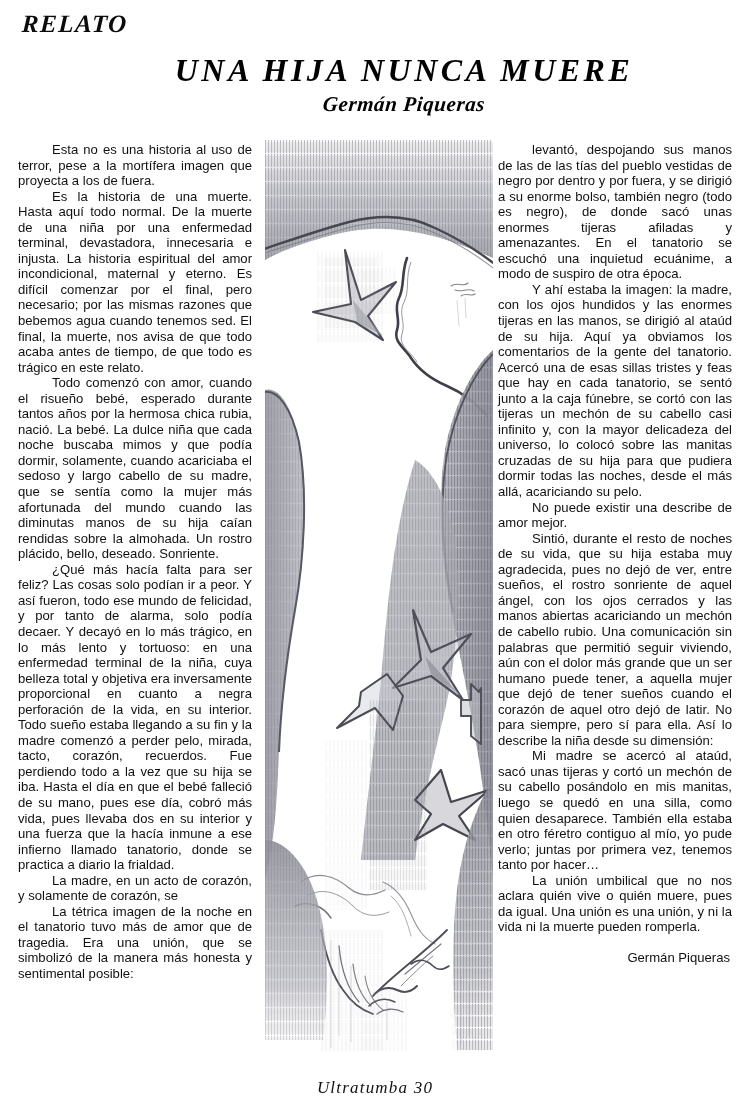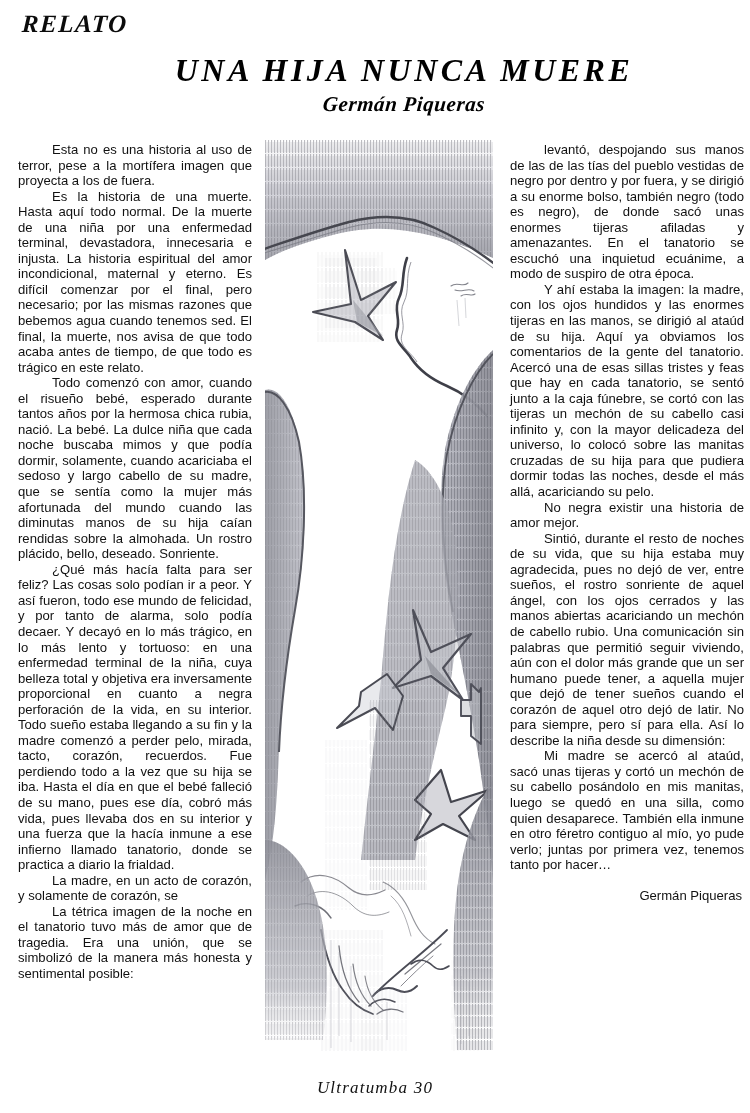--- a/index.html
+++ b/index.html
@@ -72,21 +72,21 @@
     width: 234px;
     font-size: 13.1px;
     line-height: 15.55px;
     text-align: justify;
     text-justify: inter-word;
     color: #111111;
     -webkit-hyphens: none;
     hyphens: none;
   }
   .col-left  { left: 18px; }
-  .col-right { left: 510px; }
+  .col-right { left: 498px; }
 
   .col p {
     margin: 0;
     text-indent: 34px;
   }
   .col p.signature {
     text-indent: 0;
     text-align: right;
     margin-top: 15px;
     padding-right: 2px;
@@ -305,21 +305,22 @@
         <line x1="122" y1="862" x2="122" y2="900"></line>
         <line x1="196" y1="836" x2="196" y2="904"></line>
         <line x1="204" y1="842" x2="204" y2="896"></line>
       </g>
     </svg>
   </div>
 
   <div class="col col-right">
     <p>levantó, despojando sus manos de las de las tías del pueblo vestidas de negro por dentro y por fuera, y se dirigió a su enorme bolso, también negro (todo es negro), de donde sacó unas enormes tijeras afiladas y amenazantes. En el tanatorio se escuchó una inquietud ecuánime, a modo de suspiro de otra época.</p>
     <p>Y ahí estaba la imagen: la madre, con los ojos hundidos y las enormes tijeras en las manos, se dirigió al ataúd de su hija. Aquí ya obviamos los comentarios de la gente del tanatorio. Acercó una de esas sillas tristes y feas que hay en cada tanatorio, se sentó junto a la caja fúnebre, se cortó con las tijeras un mechón de su cabello casi infinito y, con la mayor delicadeza del universo, lo colocó sobre las manitas cruzadas de su hija para que pudiera dormir todas las noches, desde el más allá, acariciando su pelo.</p>
-    <p>No negra existir una historia de amor mejor.</p>
+    <p>No puede existir una describe de amor mejor.</p>
     <p>Sintió, durante el resto de noches de su vida, que su hija estaba muy agradecida, pues no dejó de ver, entre sueños, el rostro sonriente de aquel ángel, con los ojos cerrados y las manos abiertas acariciando un mechón de cabello rubio. Una comunicación sin palabras que permitió seguir viviendo, aún con el dolor más grande que un ser humano puede tener, a aquella mujer que dejó de tener sueños cuando el corazón de aquel otro dejó de latir. No para siempre, pero sí para ella. Así lo describe la niña desde su dimensión:</p>
-    <p>Mi madre se acercó al ataúd, sacó unas tijeras y cortó un mechón de su cabello posándolo en mis manitas, luego se quedó en una silla, como quien desaparece. También ella inmune en otro féretro contiguo al mío, yo pude verlo; juntas por primera vez, tenemos tanto por hacer…</p>
+    <p>Mi madre se acercó al ataúd, sacó unas tijeras y cortó un mechón de su cabello posándolo en mis manitas, luego se quedó en una silla, como quien desaparece. También ella estaba en otro féretro contiguo al mío, yo pude verlo; juntas por primera vez, tenemos tanto por hacer…</p>
+    <p>La unión umbilical que no nos aclara quién vive o quién muere, pues da igual. Una unión es una unión, y ni la vida ni la muerte pueden romperla.</p>
     <p class="signature">Germán Piqueras</p>
   </div>
 
   <div class="footer">Ultratumba 30</div>
 
 </div>
 
 </body></html>

